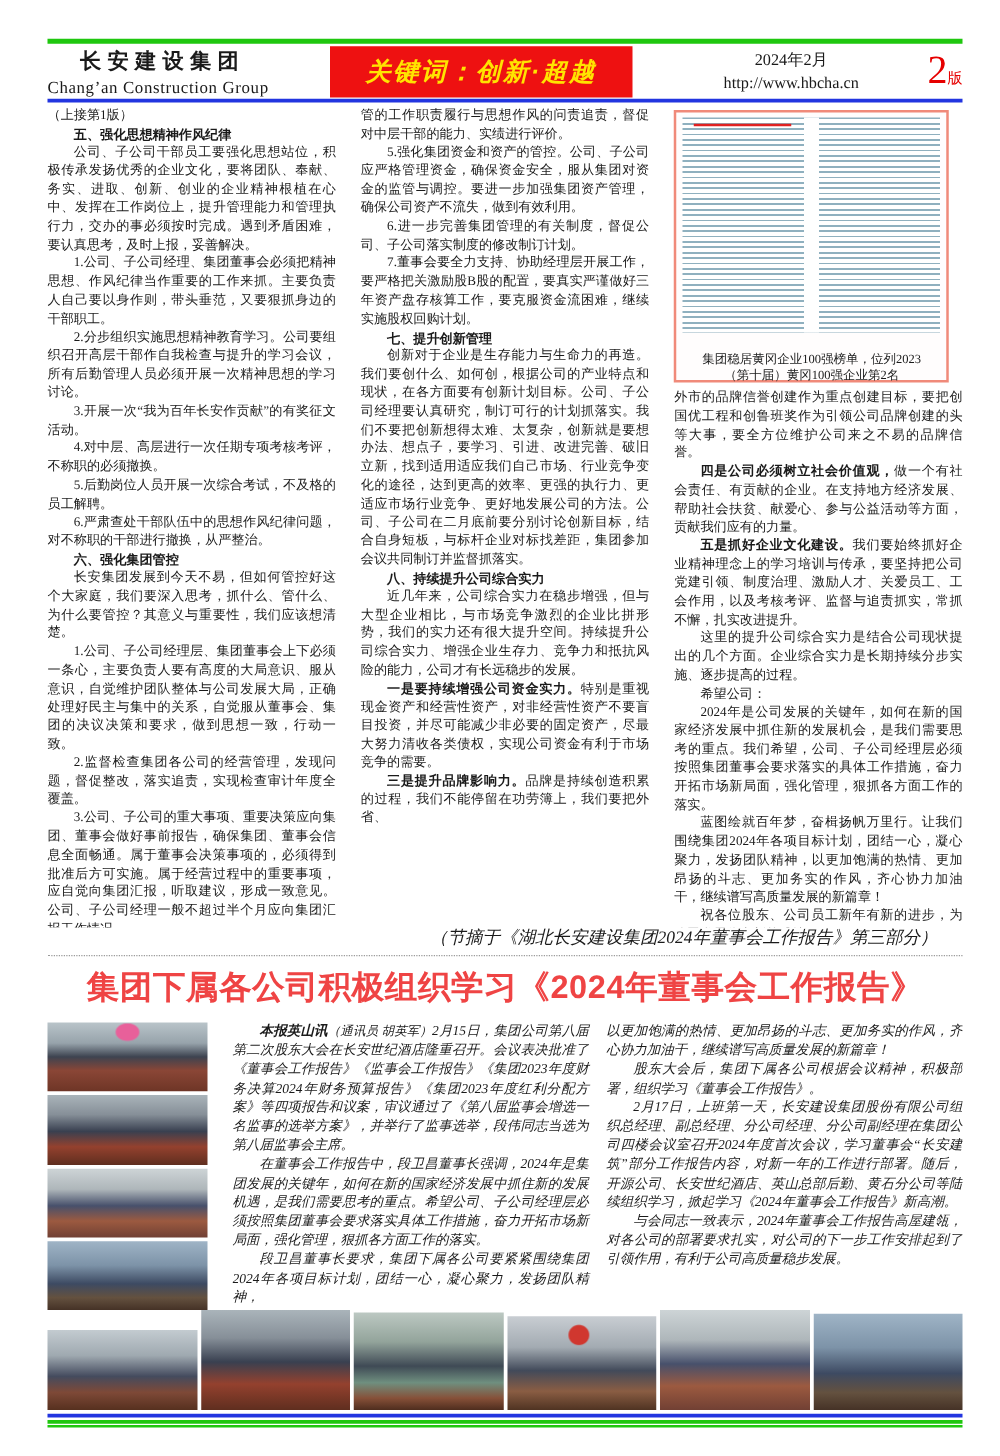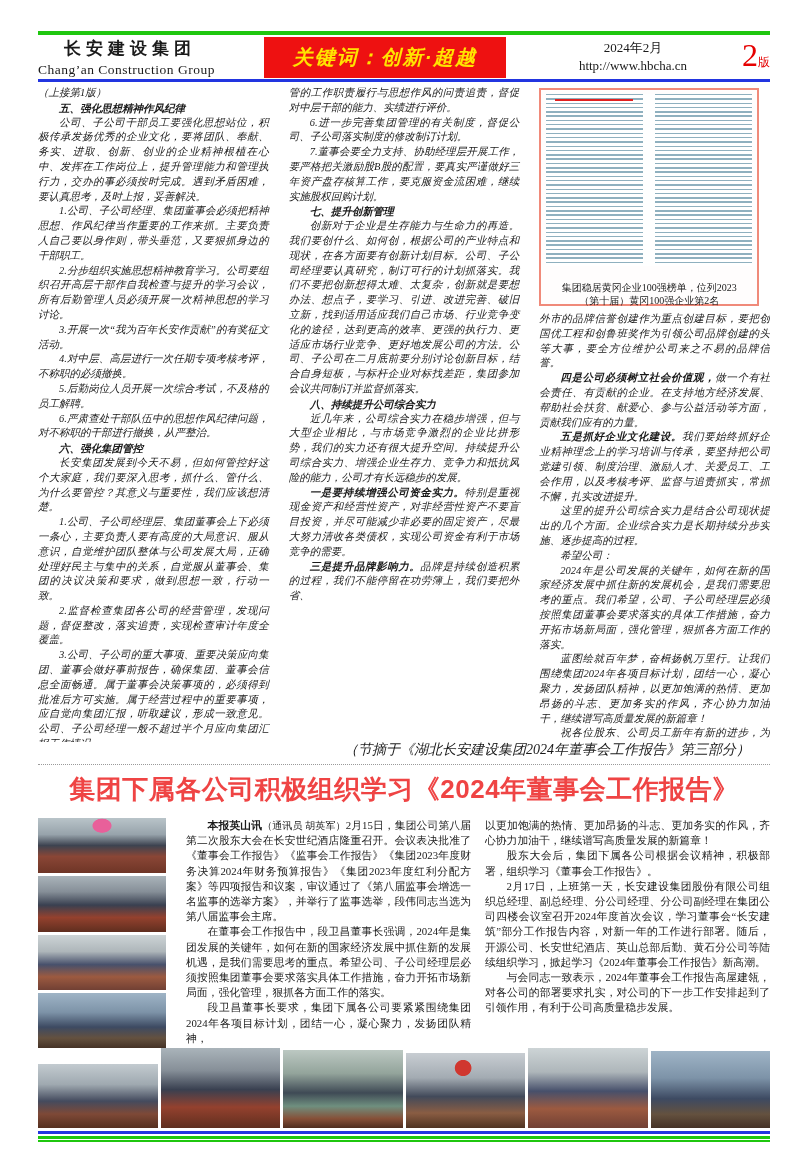--- a/index.html
+++ b/index.html
@@ -16,21 +16,21 @@
   .banner span{color:#ffe400;font-size:20px;font-weight:bold;font-style:italic;letter-spacing:2px;
           font-family:"Liberation Sans","DejaVu Sans",sans-serif;}
   .issue{position:absolute;left:500px;top:2px;width:190px;text-align:center;font-size:13px;line-height:18px;}
   .pagenum{position:absolute;right:0;top:2px;color:#e60000;}
   .pagenum .num{font-size:32px;line-height:32px;}
   .pagenum .unit{font-size:12px;}
   .blue-rule{position:absolute;left:38px;top:79px;width:732px;height:3px;background:#2235e0;}
   
   .cols{position:absolute;left:38px;top:86px;width:732px;height:656px;display:flex;gap:20px;overflow:hidden;}
   .col{width:237px;font-size:10.5px;line-height:14.8px;text-align:justify;}
-  .col p{margin:0;text-indent:2em;font-style:italic;}
+  .col p{margin:0;text-indent:2em;}
   .col p.cont{text-indent:0;}
   .col p.h{font-weight:bold;font-family:"Liberation Sans","DejaVu Sans",sans-serif;}
   .col b{font-family:inherit;}
   
   .fig{margin:2px 0 6px 0;border:2px solid #f08a7a;background:#fffdfd;width:220px;height:218px;
        padding:4px 5px 2px 5px;box-sizing:border-box;}
   .tbl{position:relative;width:100%;height:172px;
        background:
         linear-gradient(90deg, transparent 0 47%, #ffffff 47% 53%, transparent 53%),
         repeating-linear-gradient(180deg,#8fb0bf 0 1.4px,#ffffff 1.4px 4.3px);}
@@ -41,21 +41,21 @@
   .divider{position:absolute;left:38px;top:764px;width:732px;border-top:1.5px dotted #9a9a9a;}
   
   .headline{position:absolute;left:38px;top:772px;width:732px;margin:0;text-align:center;
        color:#ef4444;font-size:26px;font-weight:bold;letter-spacing:0.5px;
        font-family:"Liberation Sans","DejaVu Sans",sans-serif;}
   .bottom{position:absolute;left:38px;top:818px;width:732px;height:230px;}
   .photo-stack{position:absolute;left:0;top:0;width:128px;height:230px;display:flex;
        flex-direction:column;gap:3px;}
   .photo{flex:1;min-height:0;}
   .bcols{position:absolute;left:148px;top:0;width:584px;height:230px;display:flex;gap:14px;overflow:hidden;}
-  .bcol{width:285px;font-size:10.8px;line-height:15.2px;text-align:justify;}
+  .bcol{width:285px;font-size:10.8px;line-height:15.2px;text-align:justify;font-style:italic;}
   .bcol p{margin:0;text-indent:2em;}
   .bcol p.cont{text-indent:0;}
   .bcol b{font-family:"Liberation Sans","DejaVu Sans",sans-serif;}
   .byline{font-size:10px;}
   
   .ph1{background:radial-gradient(ellipse at 50% 14%, #e8609a 0 10%, transparent 11%),
        linear-gradient(180deg,#b9c4c9 0%,#97a3ab 30%,#3d4350 50%,#8a4636 70%,#6e3526 100%);}
   .ph2{background:linear-gradient(180deg,#aab4ba 0%,#868f98 28%,#394050 52%,#94412e 74%,#5f2e1f 100%);}
   .ph3{background:linear-gradient(180deg,#cdd4d6 0%,#aeb6ba 30%,#47506b 54%,#9c5a40 76%,#714034 100%);}
   .ph4{background:linear-gradient(180deg,#9fb4c6 0%,#7d93a8 35%,#3d4a62 62%,#64513f 82%,#453226 100%);}
@@ -111,20 +111,21 @@
         <p class="para"><span>5.后勤岗位人员开展一次综合考试，不及格的员工解聘。</span></p>
         <p class="para"><span>6.严肃查处干部队伍中的思想作风纪律问题，对不称职的干部进行撤换，从严整治。</span></p>
         <p class="h">六、强化集团管控</p>
         <p class="para"><span>长安集团发展到今天不易，但如何管控好这个大家庭，我们要深入思考，抓什么、管什么、为什么要管控？其意义与重要性，我们应该想清楚。</span></p>
         <p class="para"><span>1.公司、子公司经理层、集团董事会上下必须一条心，主要负责人要有高度的大局意识、服从意识，自觉维护团队整体与公司发展大局，正确处理好民主与集中的关系，自觉服从董事会、集团的决议决策和要求，做到思想一致，行动一致。</span></p>
         <p class="para"><span>2.监督检查集团各公司的经营管理，发现问题，督促整改，落实追责，实现检查审计年度全覆盖。</span></p>
         <p class="para"><span>3.公司、子公司的重大事项、重要决策应向集团、董事会做好事前报告，确保集团、董事会信息全面畅通。属于董事会决策事项的，必须得到批准后方可实施。属于经营过程中的重要事项，应自觉向集团汇报，听取建议，形成一致意见。公司、子公司经理一般不超过半个月应向集团汇报工作情况。</span></p>
       </div>
     <div class="col">
         <p class="para cont"><span>管的工作职责履行与思想作风的问责追责，督促对中层干部的能力、实绩进行评价。</span></p>
+        <p class="para"><span>5.强化集团资金和资产的管控。公司、子公司应严格管理资金，确保资金安全，服从集团对资金的监管与调控。要进一步加强集团资产管理，确保公司资产不流失，做到有效利用。</span></p>
         <p class="para"><span>6.进一步完善集团管理的有关制度，督促公司、子公司落实制度的修改制订计划。</span></p>
         <p class="para"><span>7.董事会要全力支持、协助经理层开展工作，要严格把关激励股B股的配置，要真实严谨做好三年资产盘存核算工作，要克服资金流困难，继续实施股权回购计划。</span></p>
         <p class="h">七、提升创新管理</p>
         <p class="para"><span>创新对于企业是生存能力与生命力的再造。我们要创什么、如何创，根据公司的产业特点和现状，在各方面要有创新计划目标。公司、子公司经理要认真研究，制订可行的计划抓落实。我们不要把创新想得太难、太复杂，创新就是要想办法、想点子，要学习、引进、改进完善、破旧立新，找到适用适应我们自己市场、行业竞争变化的途径，达到更高的效率、更强的执行力、更适应市场行业竞争、更好地发展公司的方法。公司、子公司在二月底前要分别讨论创新目标，结合自身短板，与标杆企业对标找差距，集团参加会议共同制订并监督抓落实。</span></p>
         <p class="h">八、持续提升公司综合实力</p>
         <p class="para"><span>近几年来，公司综合实力在稳步增强，但与大型企业相比，与市场竞争激烈的企业比拼形势，我们的实力还有很大提升空间。持续提升公司综合实力、增强企业生存力、竞争力和抵抗风险的能力，公司才有长远稳步的发展。</span></p>
         <p class="para"><b>一是要持续增强公司资金实力。</b><span>特别是重视现金资产和经营性资产，对非经营性资产不要盲目投资，并尽可能减少非必要的固定资产，尽最大努力清收各类债权，实现公司资金有利于市场竞争的需要。</span></p>
         <p class="para"><b>三是提升品牌影响力。</b><span>品牌是持续创造积累的过程，我们不能停留在功劳簿上，我们要把外省、</span></p>
       </div>
     <div class="col">

